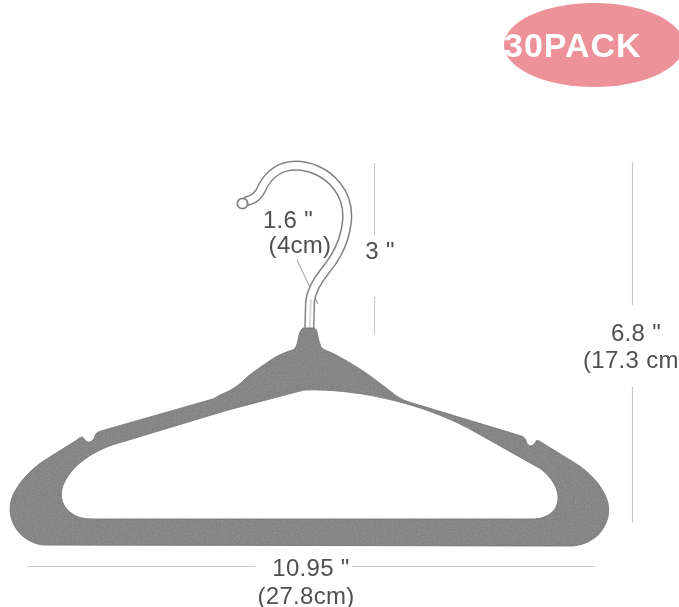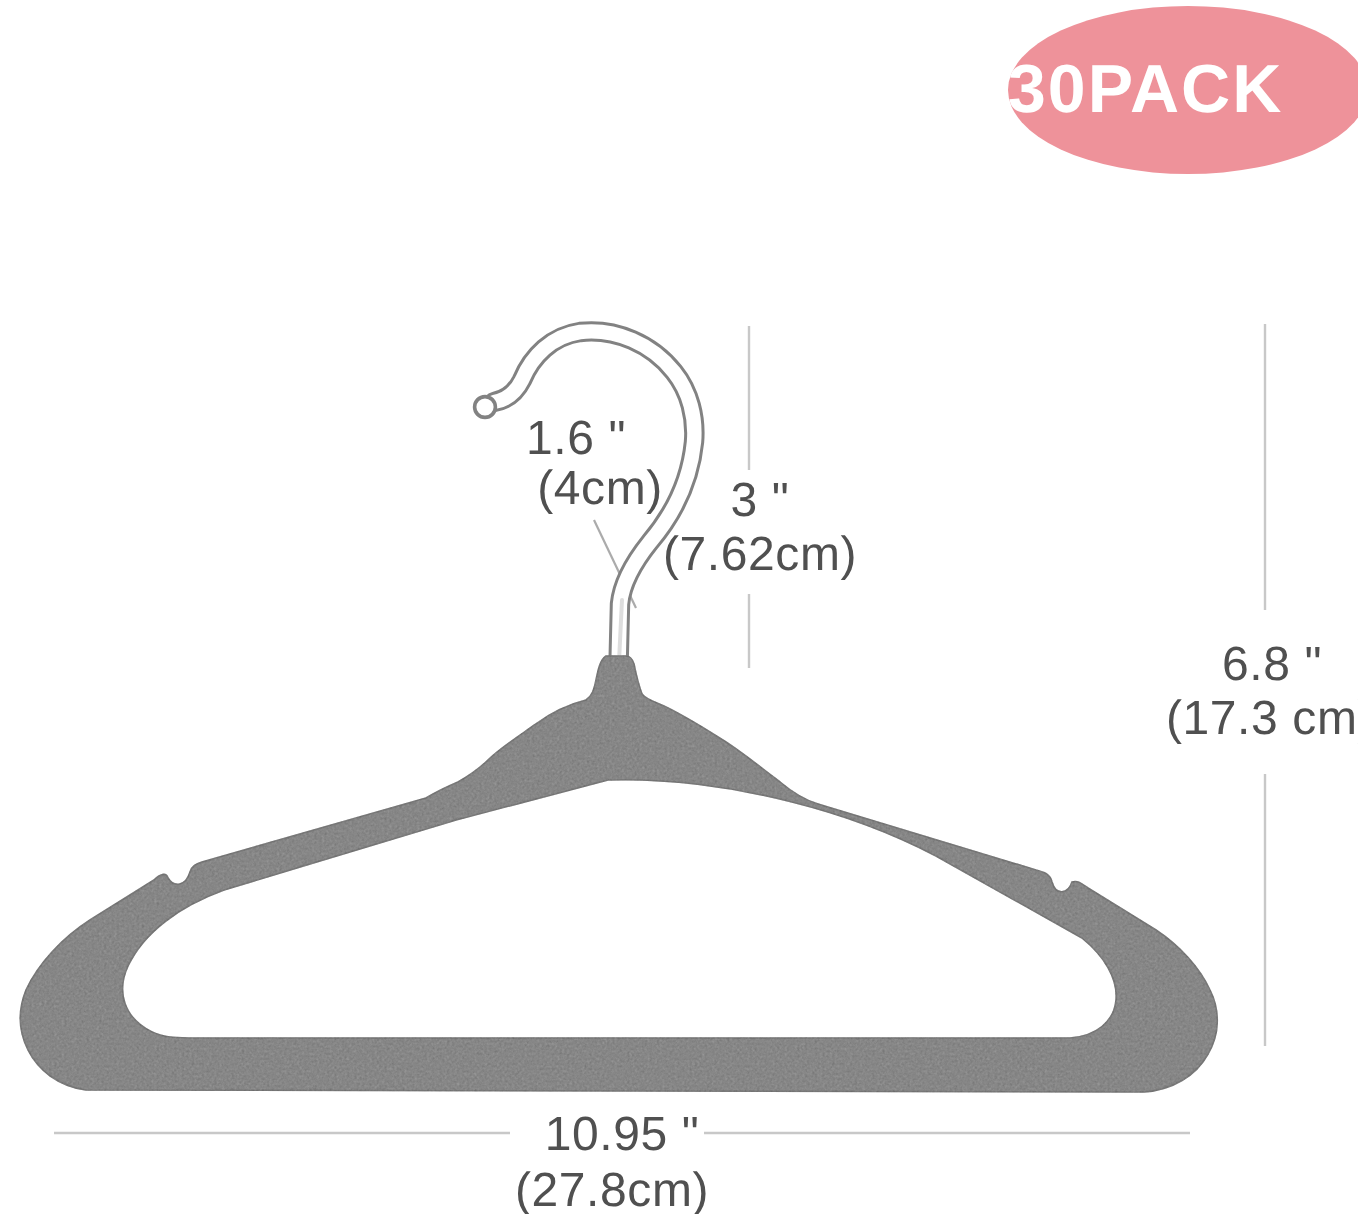--- a/index.html
+++ b/index.html
@@ -142,21 +142,20 @@
       C 559 489 552 478 541 469
       L 468 428
       C 445 416 420 407 396 401
       C 365 393 332 389 304 390
       Z"></path>
   </svg>
 
   <div class="dim dim-hook-w-in">1.6 "</div>
   <div class="dim dim-hook-w-cm">(4cm)</div>
   <div class="dim dim-hook-h-in">3 "</div>
-  <div class="dim dim-hook-h-cm">(7.62cm)</div>
   <div class="dim dim-height-in">6.8 "</div>
   <div class="dim dim-height-cm">(17.3 cm)</div>
   <div class="dim dim-width-in">10.95 "</div>
   <div class="dim dim-width-cm">(27.8cm)</div>
 
   <div class="badge">
     <span class="badge-label">30PACK</span>
   </div>
 
 </div>

